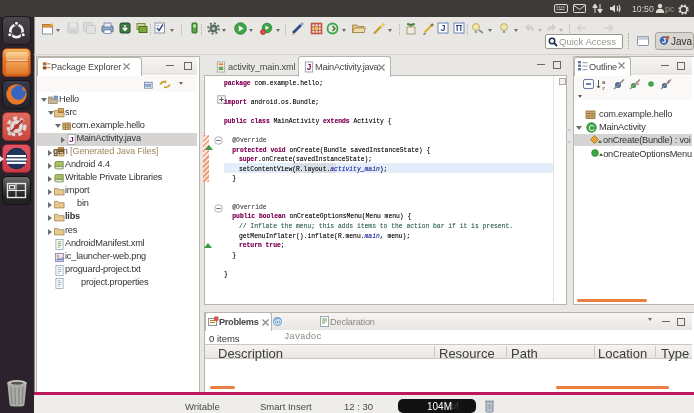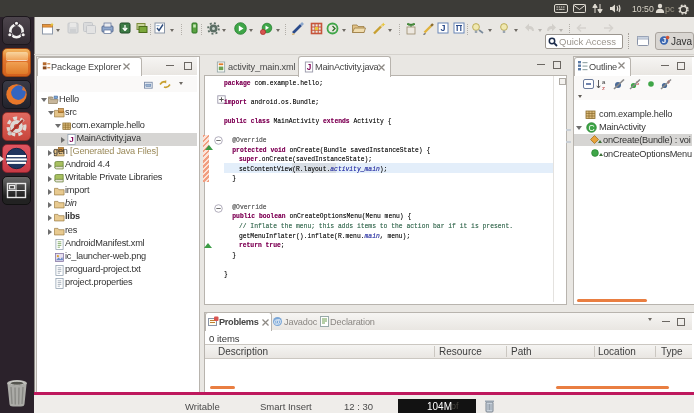--- a/index.html
+++ b/index.html
@@ -33,21 +33,21 @@
   .arrow-r{position:absolute;width:0;height:0;border-top:3px solid transparent;border-bottom:3px solid transparent;border-left:4px solid #6e6e6e;margin-top:0.5px;}
   .arrow-d{position:absolute;width:0;height:0;border-left:3px solid transparent;border-right:3px solid transparent;border-top:4px solid #6e6e6e;margin-top:1px;}
   
   #codewrap{position:absolute;left:224px;top:77.8px;width:660px;transform:scale(0.5);transform-origin:0 0;}
   #codewrap .ln{position:absolute;left:0;white-space:pre;font-family:"Liberation Mono",monospace;font-size:12.7px;line-height:19.1px;color:#141414;text-shadow:0 0 0.8px rgba(20,20,20,0.55);}
   .kw{color:#7F0055;font-weight:bold;text-shadow:0 0 0.7px rgba(127,0,85,0.5);}
   .ann{color:#646464;}
   .cmt{color:#3F7F5F;}
   .sf{color:#2E38C7;font-style:italic;}
   
-  .th{position:absolute;top:1px;font-size:10px;color:#3c3c3c;}
+  .th{position:absolute;top:1px;font-size:13px;color:#3c3c3c;}
   .colsep{position:absolute;top:1px;width:1px;height:11px;background:#CBC7C1;}
   .othumb{position:absolute;height:3px;background:#E97E41;border-radius:1.5px;}
 </style>
 </head>
 <body>
 
 <div class="abs" id="toppanel">
   <svg class="abs trayico" style="left:554px;" width="14" height="11" viewBox="0 0 14 11">
     <rect x="0.5" y="1.5" width="13" height="8" rx="1.5" fill="none" stroke="#DFDBD2"></rect>
     <g fill="#DFDBD2">
@@ -389,21 +389,21 @@
 
   <div class="arrow-r" style="left:11px;top:96.7px;"></div>
   <svg class="abs" style="left:17px;top:94.2px;" width="10.5" height="10" viewBox="0 0 12 11">
     <path d="M0.5 2.5 L4.5 2.5 L5.5 4 L11.5 4 L11.5 10 L0.5 10 Z" fill="#E8CA90" stroke="#9A7B43" stroke-width="0.8"></path>
   </svg>
   <div class="abs treetxt" style="left:28px;top:93.2px;">import</div>
   <div class="arrow-r" style="left:11px;top:109.8px;"></div>
   <svg class="abs" style="left:17px;top:107.3px;" width="10.5" height="10" viewBox="0 0 12 11">
     <path d="M0.5 2.5 L4.5 2.5 L5.5 4 L11.5 4 L11.5 10 L0.5 10 Z" fill="#E8CA90" stroke="#9A7B43" stroke-width="0.8"></path>
   </svg>
-  <div class="abs treetxt" style="left:28px;top:106.3px;font-style:italic;">bin</div>
+  <div class="abs treetxt" style="left:40px;top:106.3px;">bin</div>
   <div class="arrow-r" style="left:11px;top:122.9px;"></div>
   <svg class="abs" style="left:17px;top:120.4px;" width="10.5" height="10" viewBox="0 0 12 11">
     <path d="M0.5 2.5 L4.5 2.5 L5.5 4 L11.5 4 L11.5 10 L0.5 10 Z" fill="#E8CA90" stroke="#9A7B43" stroke-width="0.8"></path>
   </svg>
   <div class="abs treetxt" style="left:28px;top:119.4px;font-weight:bold;">libs</div>
   <div class="arrow-r" style="left:11px;top:136px;"></div>
   <svg class="abs" style="left:17px;top:133.5px;" width="10.5" height="10" viewBox="0 0 12 11">
     <path d="M0.5 2.5 L4.5 2.5 L5.5 4 L11.5 4 L11.5 10 L0.5 10 Z" fill="#E8CA90" stroke="#9A7B43" stroke-width="0.8"></path>
   </svg>
   <div class="abs treetxt" style="left:28px;top:132.5px;">res</div>
@@ -421,21 +421,21 @@
   <div class="abs treetxt" style="left:28px;top:158.7px;">ic_launcher-web.png</div>
   <svg class="abs" style="left:17.5px;top:172.8px;" width="9" height="11" viewBox="0 0 10 12">
     <rect x="1" y="0.5" width="8" height="11" fill="#fff" stroke="#8899AA" stroke-width="0.8"></rect>
     <path d="M3 3 L7 3 M3 5 L7 5 M3 7 L7 7 M3 9 L5.5 9" stroke="#9AA5B1" stroke-width="0.9"></path>
   </svg>
   <div class="abs treetxt" style="left:28px;top:171.8px;">proguard-project.txt</div>
   <svg class="abs" style="left:17.5px;top:185.9px;" width="9" height="11" viewBox="0 0 10 12">
     <rect x="1" y="0.5" width="8" height="11" fill="#fff" stroke="#8899AA" stroke-width="0.8"></rect>
     <path d="M3 3 L7 3 M3 5 L7 5 M3 7 L7 7 M3 9 L5.5 9" stroke="#9AA5B1" stroke-width="0.9"></path>
   </svg>
-  <div class="abs treetxt" style="left:28px;top:184.9px;">project.properties</div>
+  <div class="abs treetxt" style="left:28px;top:184.9px;padding-left:16px;">project.properties</div>
 </div>
 
 <div class="abs" id="edhdr" style="left:204px;top:56px;width:366px;height:20px;"></div>
 
 <svg class="abs" style="left:215.5px;top:61px;z-index:2;" width="10" height="12" viewBox="0 0 11 12">
   <rect x="1.5" y="0.5" width="8" height="11" fill="#fff" stroke="#9aa"></rect>
   <rect x="3" y="2" width="5" height="2" fill="#E07B28"></rect>
   <rect x="3" y="5.5" width="5" height="4" fill="#6FA050"></rect>
 </svg>
 <div class="abs tabtxt" style="left:228px;top:62px;color:#484848;z-index:2;">activity_main.xml</div>
@@ -579,21 +579,21 @@
   <rect x="6" y="0.5" width="4.5" height="4.5" fill="#D8544F" rx="1"></rect>
 </svg>
 <div class="abs tabtxt" style="left:219px;top:317px;font-weight:bold;letter-spacing:-0.3px;z-index:6;">Problems</div>
 <svg class="abs" style="left:260.5px;top:317.5px;z-index:6;" width="9" height="9" viewBox="0 0 9 9">
   <path d="M1.5 1.5 L7.5 7.5 M7.5 1.5 L1.5 7.5" stroke="#8d8984" stroke-width="1.25"></path>
 </svg>
 <svg class="abs" style="left:272px;top:316px;" width="11" height="11" viewBox="0 0 11 11">
   <circle cx="5.5" cy="5.5" r="4.5" fill="#7BA7D7"></circle>
     <text x="5.5" y="8.2" font-size="7.5" fill="#fff" text-anchor="middle" font-family="Liberation Sans">@</text>
 </svg>
-<div class="abs tabtxt" style="left:284px;top:317px;color:#8a8682;">Javadoc</div>
+<div class="abs tabtxt" style="left:284px;top:331px;color:#8a8682;font-family:Liberation Mono, monospace;">Javadoc</div>
 <svg class="abs" style="left:319px;top:316px;" width="11" height="11" viewBox="0 0 11 11">
   <rect x="1.5" y="0.5" width="8" height="10" fill="#fff" stroke="#9aa"></rect>
   <path d="M3 3 L8 3 M3 5 L8 5 M3 7 L6 7" stroke="#6FA050" stroke-width="1"></path>
 </svg>
 <div class="abs tabtxt" style="left:330px;top:317px;color:#8a8682;">Declaration</div>
 <div class="abs drop" style="left:648px;top:318px;"></div>
 <div class="abs" style="left:662px;top:320.5px;width:8px;height:1.6px;background:#6b6762;"></div>
 <div class="abs" style="left:677px;top:317.5px;width:6px;height:6px;border:1.3px solid #6b6762;"></div>
 <div class="abs" style="left:209px;top:333px;font-size:9.5px;color:#333;">0 items</div>
 
@@ -608,21 +608,21 @@
   <div class="colsep" style="left:450px;"></div>
     <div class="th" style="left:456px;">Type</div>
 </div>
 <div class="othumb" style="left:210px;top:386px;width:25px;"></div>
 <div class="othumb" style="left:556px;top:386px;width:113px;"></div>
 
 <div class="abs" id="status" style="left:34px;top:392px;width:660px;height:21px;background:#EFEDEA;border-top:3px solid #be185d;">
   <div class="abs" style="left:151px;top:6px;font-size:9.5px;color:#4a4a4a;">Writable</div>
   <div class="abs" style="left:226px;top:6px;font-size:9.5px;color:#4a4a4a;">Smart Insert</div>
   <div class="abs" style="left:310px;top:6px;font-size:9.5px;color:#4a4a4a;">12 : 30</div>
-  <div class="abs" style="left:364px;top:4px;width:78px;height:14px;background:#121212;border-radius:0;overflow:hidden;">
+  <div class="abs" style="left:364px;top:4px;width:78px;height:14px;background:#121212;border-radius:5px;overflow:hidden;">
     <span style="position:absolute;left:29px;top:2px;font-size:10px;color:#fff;">104M</span>
     <span style="position:absolute;left:53px;top:2px;font-size:9px;color:#45433d;">of 230M</span>
   </div>
   <svg class="abs" style="left:450px;top:4px;" width="11" height="14" viewBox="0 0 11 14">
     <rect x="2" y="3" width="7" height="10" rx="1" fill="#C9D2DC" stroke="#7C8691"></rect>
     <rect x="1" y="1.5" width="9" height="1.6" fill="#9AA5B1"></rect>
     <path d="M4 5 L4 11 M5.5 5 L5.5 11 M7 5 L7 11" stroke="#8A95A1" stroke-width="0.8"></path>
   </svg>
 </div>
 

